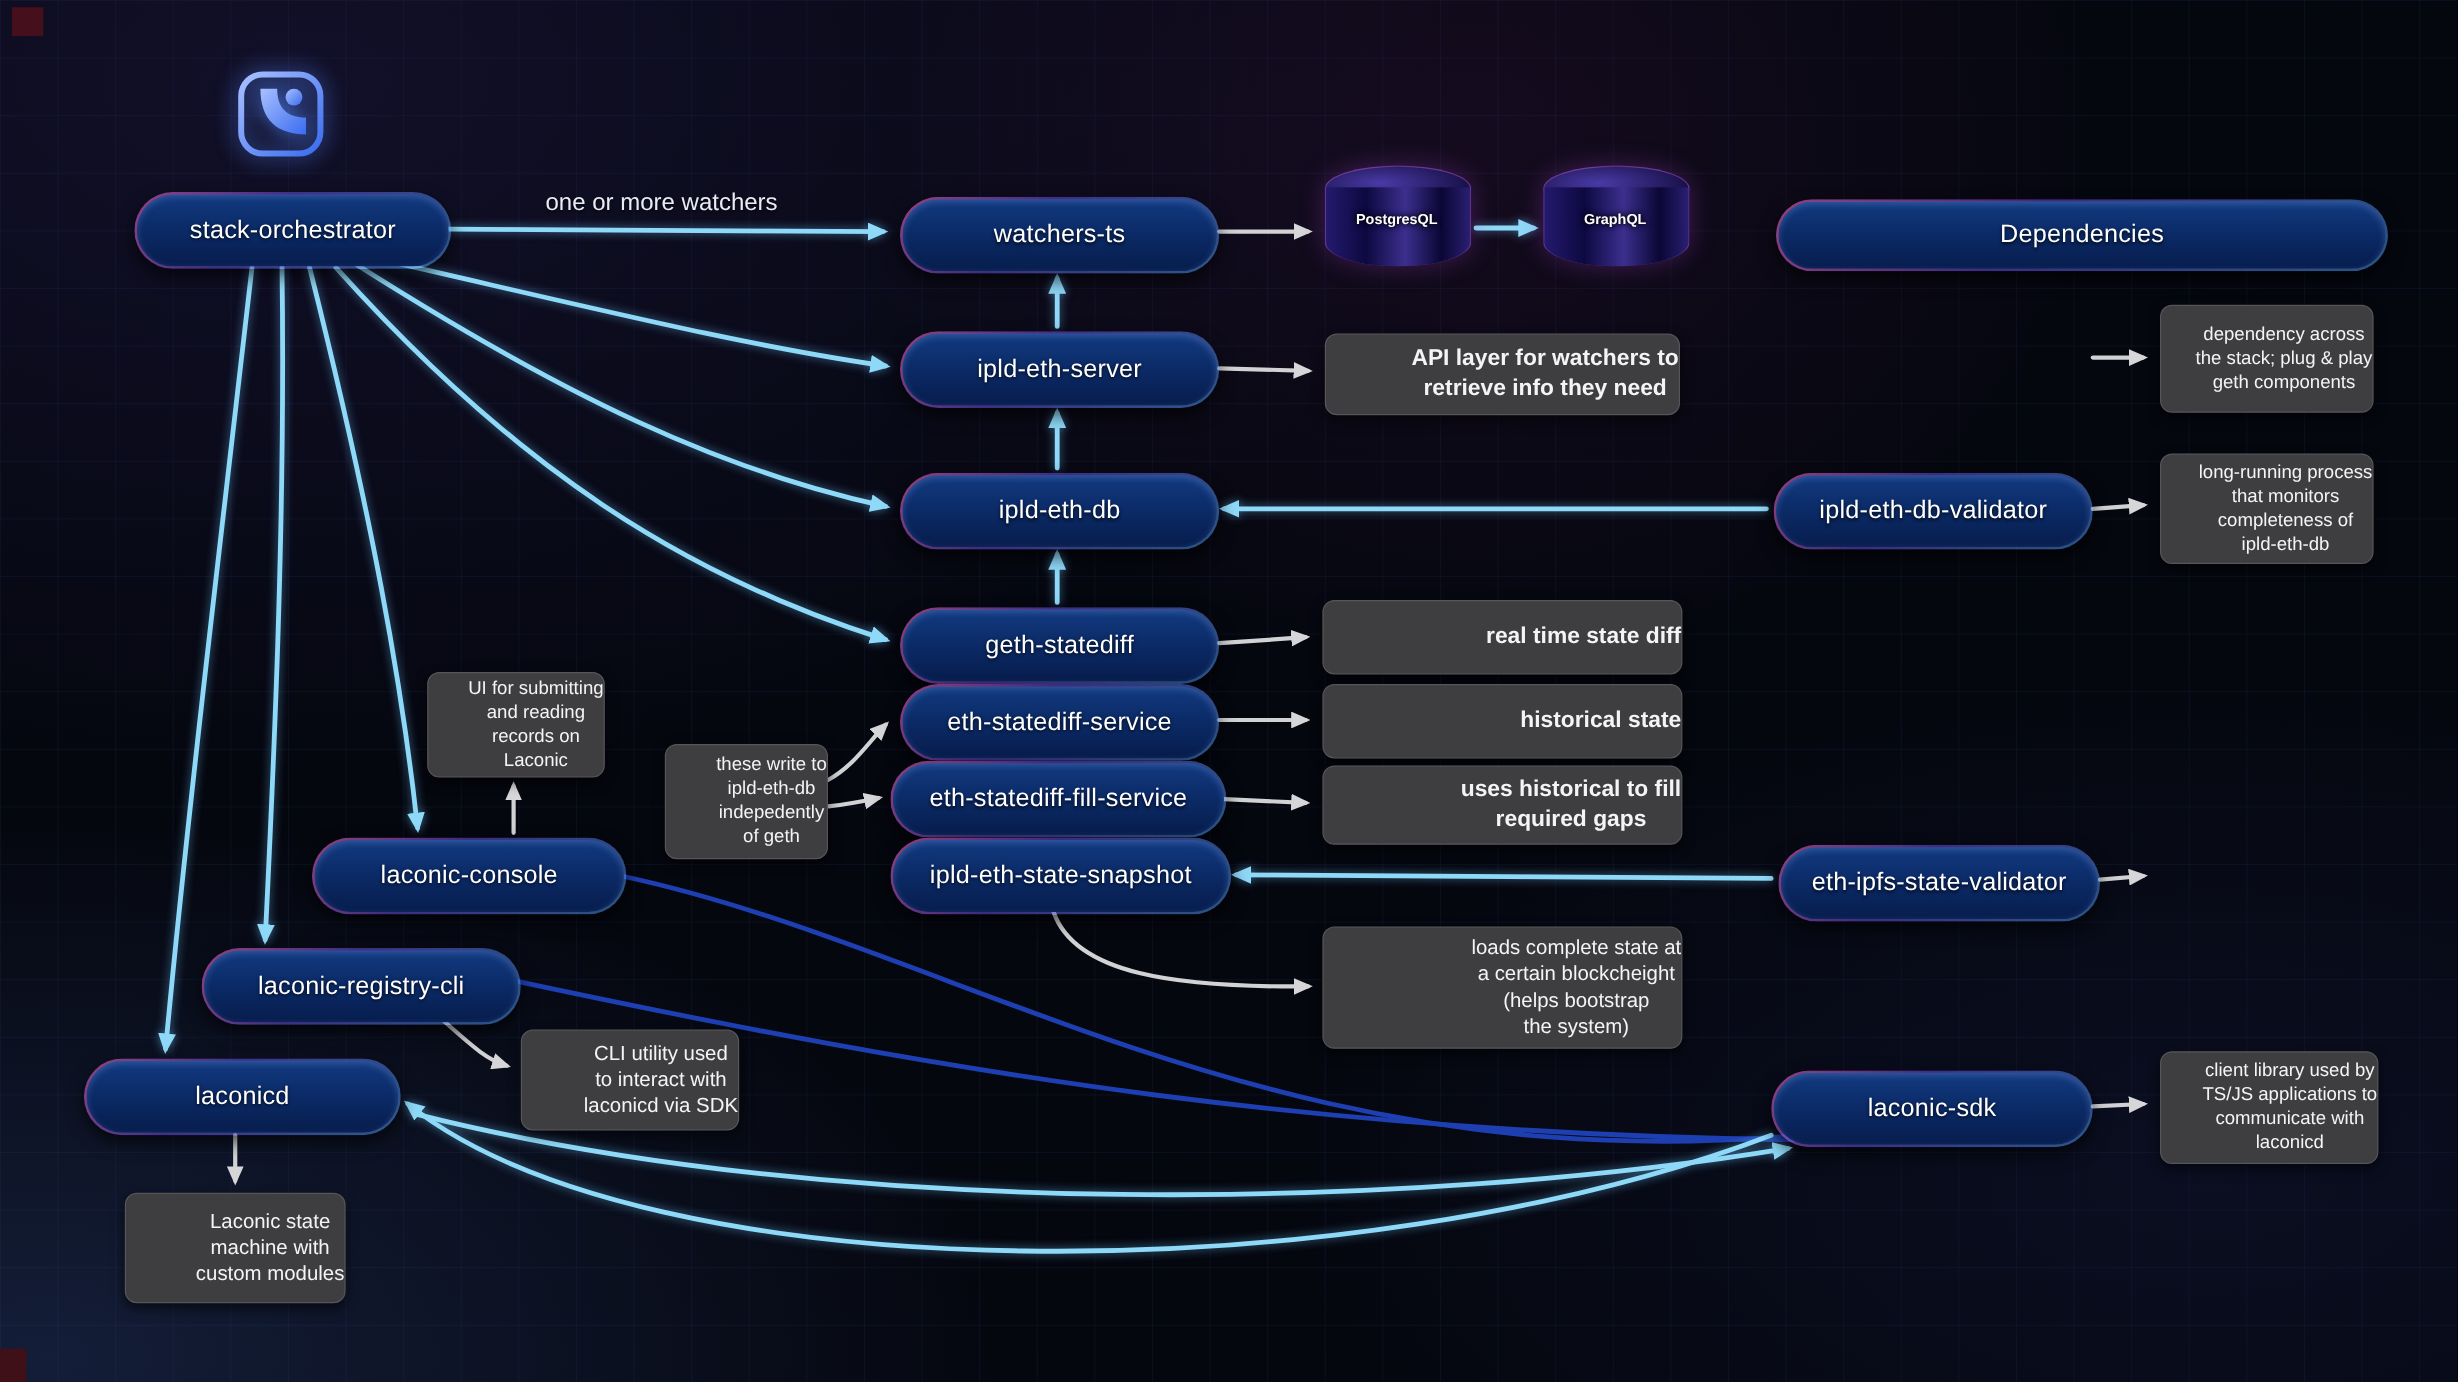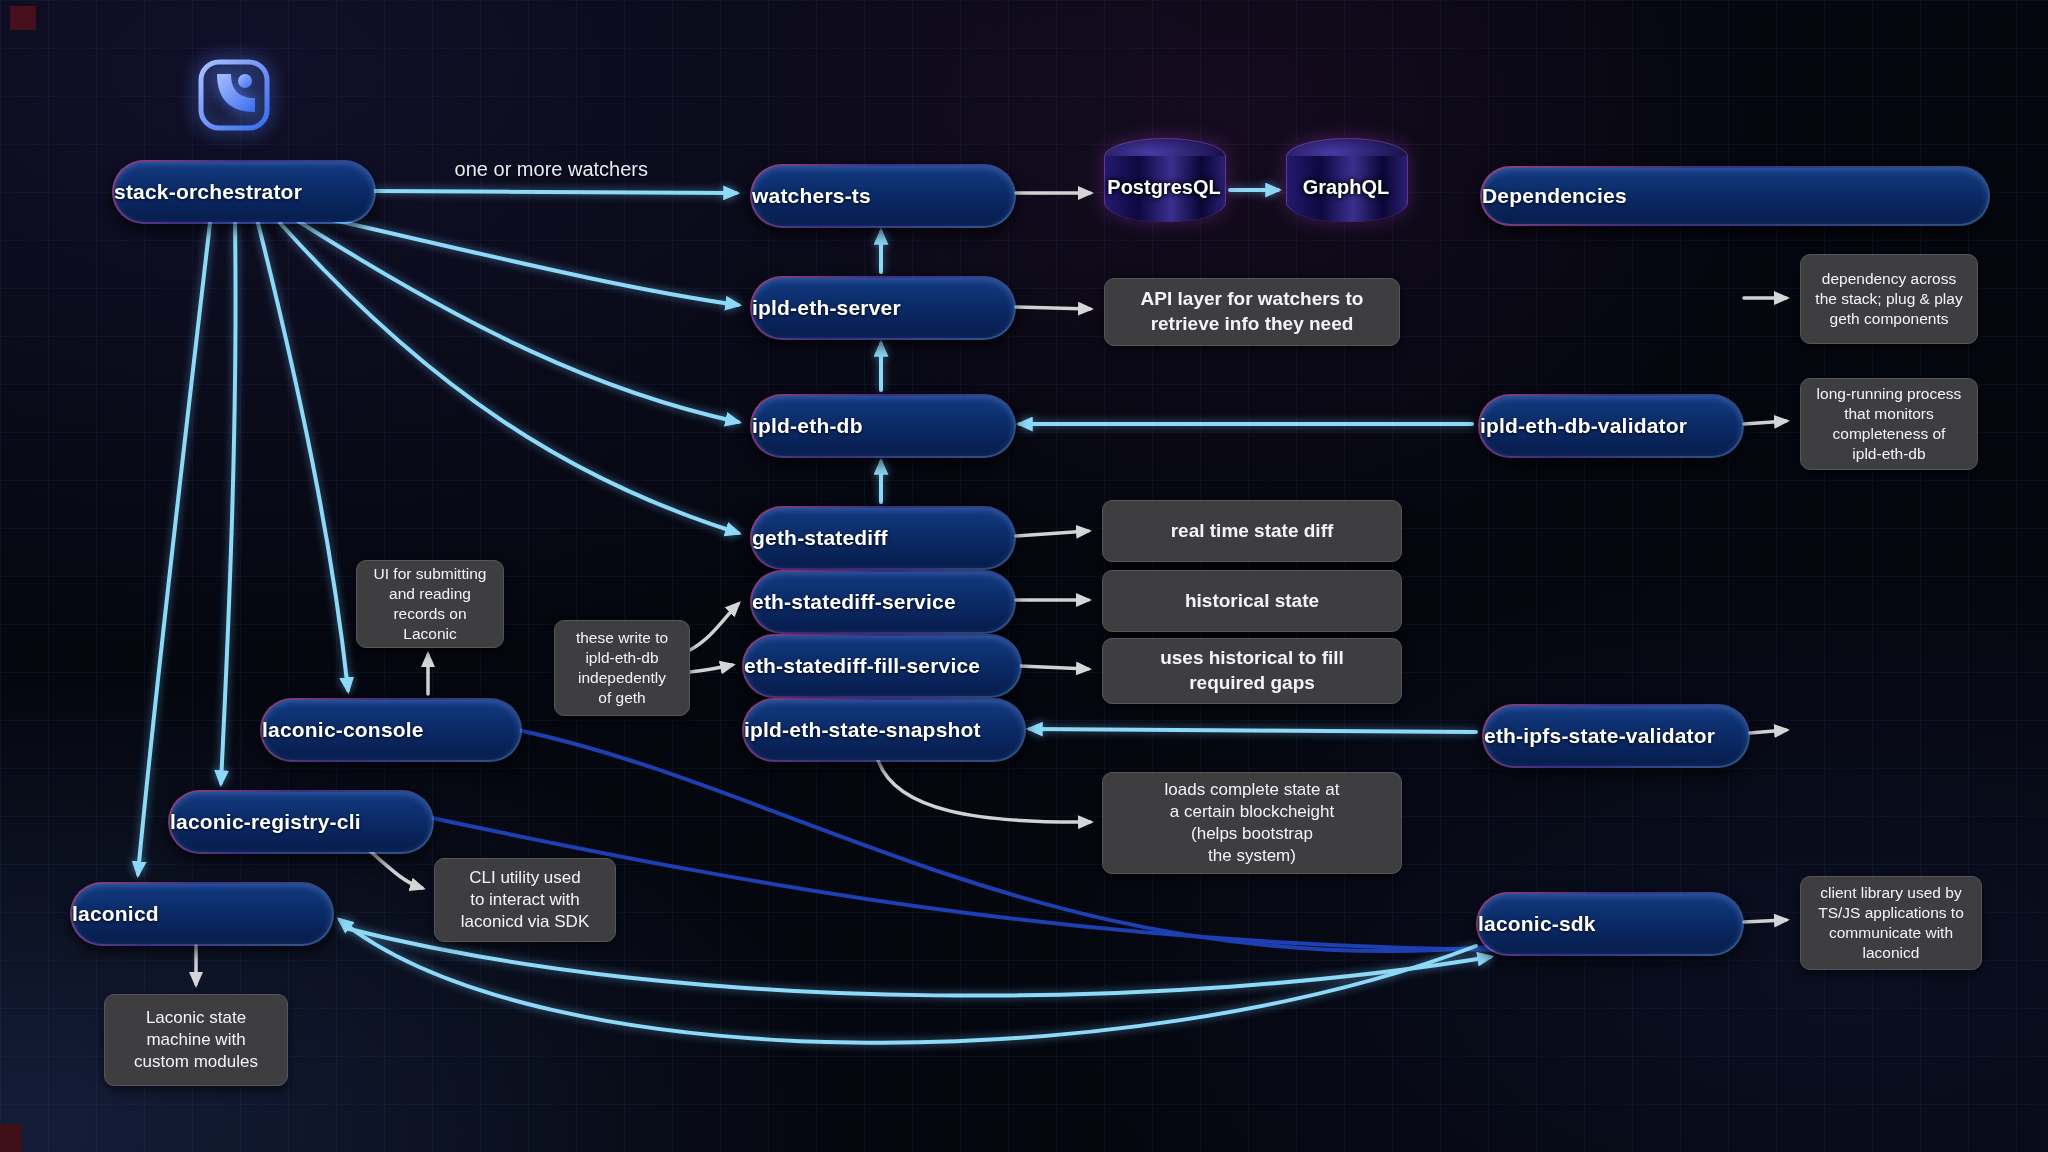--- a/index.html
+++ b/index.html
@@ -10,31 +10,30 @@
     background-image:
       radial-gradient(ellipse at 12% 6%, rgba(95,70,200,0.14), transparent 38%),
       radial-gradient(ellipse at 60% 10%, rgba(165,50,170,0.10), transparent 30%),
       radial-gradient(ellipse at 2% 98%, rgba(80,120,220,0.20), transparent 28%),
       radial-gradient(ellipse at 90% 85%, rgba(60,80,190,0.10), transparent 30%),
       linear-gradient(rgba(55,80,160,0.11) 1px, transparent 1px),
       linear-gradient(90deg, rgba(55,80,160,0.11) 1px, transparent 1px);
     background-size:100% 100%,100% 100%,100% 100%,100% 100%,48px 48px,48px 48px;
   }
   .node{
-    position:absolute;display:flex;align-items:center;
+    position:absolute;display:flex;align-items:center;justify-content:center;
     border-radius:32px;
     background:linear-gradient(180deg,#123a80 0%,#0b2a66 50%,#071d4d 100%) padding-box,
                linear-gradient(135deg,rgba(225,95,180,0.65),rgba(90,65,190,0.65) 40%,rgba(70,150,230,0.55)) border-box;
     border:2px solid transparent;
     box-shadow:0 6px 14px rgba(0,0,0,0.65), inset 0 2px 6px rgba(140,175,255,0.28);
-    font-weight:bold;
   }
   .node span{font-size:21px;letter-spacing:0.2px;text-shadow:0 1px 3px rgba(0,0,0,0.85);}
   .note{
-    position:absolute;display:flex;align-items:center;justify-content:center;text-align:center;
+    position:absolute;display:flex;align-items:center;justify-content:flex-end;text-align:center;
     background:#3e3e41;border:1px solid #56565a;border-radius:10px;
     box-shadow:0 4px 10px rgba(0,0,0,0.55);color:#f4f4f6;
   }
   .note span{white-space:pre-line;line-height:1.3;}
   .note.lg span{font-size:19px;font-weight:bold;}
   .note.md span{font-size:17px;}
   .note.sm span{font-size:15.5px;}
   .free-label{position:absolute;font-size:20px;color:#e9ebf5;text-shadow:0 1px 2px rgba(0,0,0,0.8);}
   .cyl{position:absolute;width:120px;height:100px;filter:drop-shadow(0 0 10px rgba(150,60,190,0.35));}
   .cyl .top{
@@ -43,21 +42,21 @@
     border:1px solid rgba(190,90,200,0.45);
   }
   .cyl .body{
     position:absolute;left:0;top:18px;width:120px;height:66px;
     background:linear-gradient(90deg,#241a6e,#0d0940 28%,#3c2f8e 55%,#0a0735 80%,#2a1f72);
     border-left:1px solid rgba(190,90,200,0.4);border-right:1px solid rgba(190,90,200,0.4);
     border-radius:0 0 60px 60px / 0 0 20px 20px;
   }
   .cyl .lbl{
     position:absolute;left:-8px;right:-8px;top:38px;text-align:center;
-    font-size:20px;font-weight:bold;color:#fff;text-shadow:0 0 6px #000,0 0 4px #000;
+    font-size:12px;font-weight:bold;color:#fff;text-shadow:0 0 6px #000,0 0 4px #000;
   }
   .logo{position:absolute;left:193px;top:54px;width:82px;height:82px;filter:drop-shadow(0 0 9px rgba(85,135,255,0.85));}
   .artifact{position:absolute;}
   svg.wires{position:absolute;left:0;top:0;}
   .cyan-g{filter:drop-shadow(0 0 4px rgba(110,200,255,0.55));}
   .cyan-g path{stroke:#8fd9f8;stroke-width:4;fill:none;stroke-linecap:round;}
   .gray-g path{stroke:#d2d2d4;stroke-width:3.5;fill:none;stroke-linecap:round;}
   .blue-g path{stroke:#1d3fb2;stroke-width:4;fill:none;stroke-linecap:round;}
 </style>
 </head>

